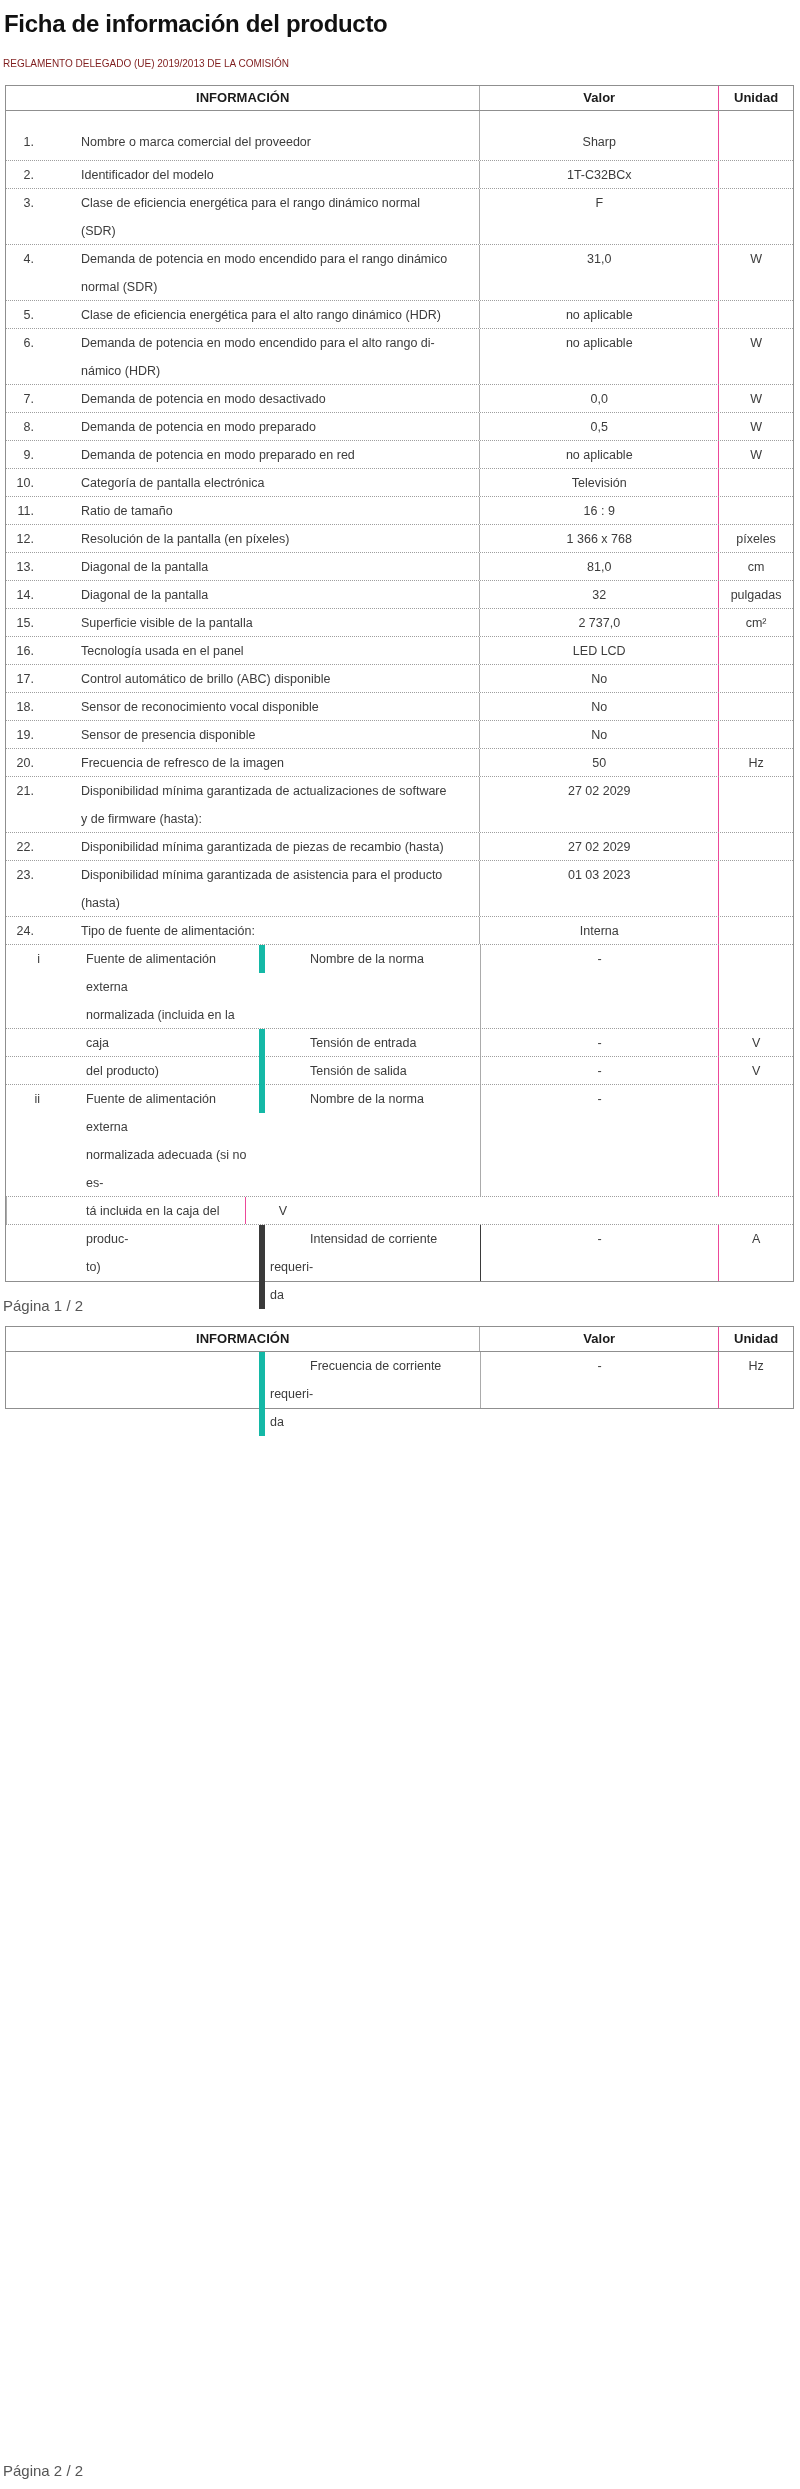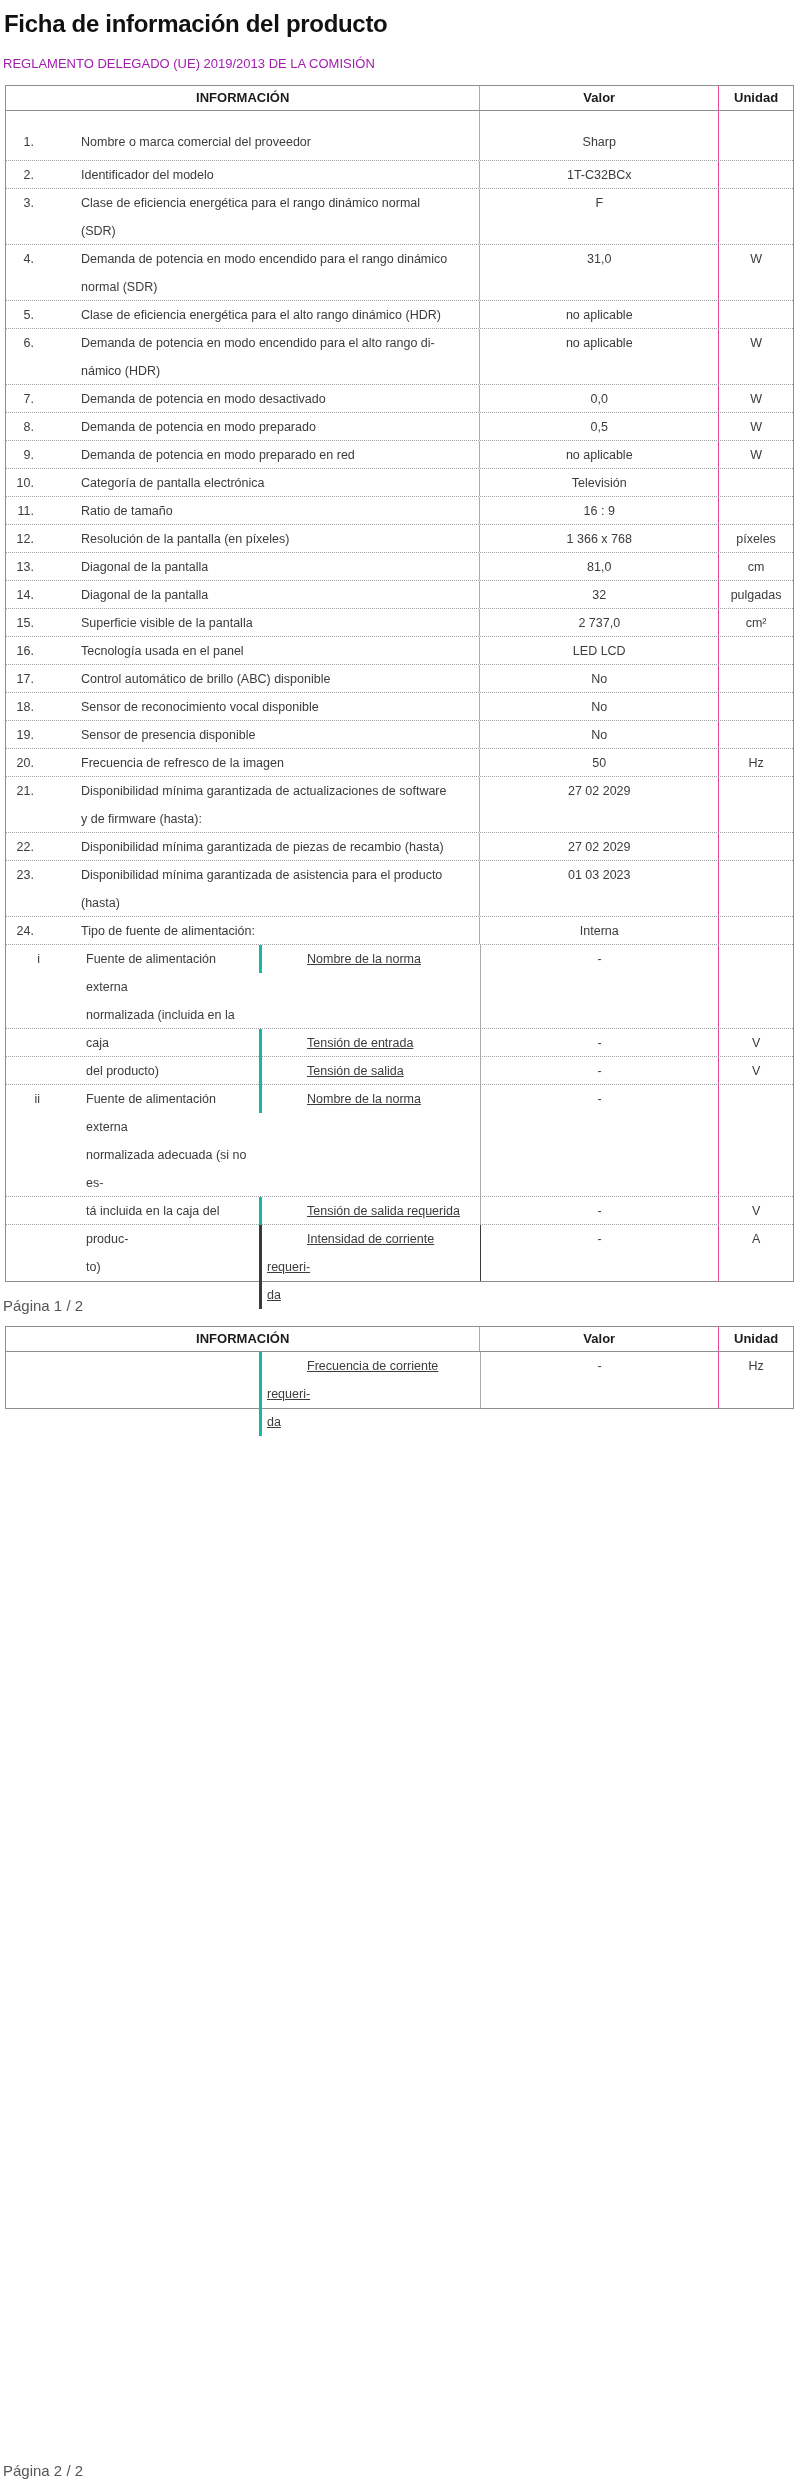--- a/index.html
+++ b/index.html
@@ -13,22 +13,22 @@
   }
   .title{
     font-size:24px;
     font-weight:bold;
     color:#111;
     margin:4px 0 0 4px;
     letter-spacing:-0.3px;
     line-height:40px;
   }
   .subtitle{
-    font-size:13px;
-    color:#a21caf;
+    font-size:10px;
+    color:#7f1d1d;
     margin:11px 0 0 3px;
     line-height:18px;
   }
   .ptable{
     margin:12px 0 0 5px;
     width:789px;
     border:1px solid #8f8f8f;
     box-sizing:border-box;
   }
   .t-row{
@@ -94,23 +94,22 @@
   .val{line-height:28px;white-space:pre-line;}
   .c-sub1{
     width:253px;
     box-sizing:border-box;
     display:flex;
     align-items:flex-start;
   }
   .c-sub2{
     width:221px;
     box-sizing:border-box;
-    border-left:3px solid #14b8a6;
+    border-left:6px solid #14b8a6;
     padding-left:5px;
-    text-decoration:underline;
   }
   .row-bottom .c-info,.row-bottom .c-val,.row-bottom .c-unit{
     align-items:flex-end;
     padding-bottom:4px;
   }
   .dark-sub .c-sub2{border-left-color:#3a3a3a;}
   .dark-sub .c-val{border-left-color:#3a3a3a;}
   .pagefoot{
     margin:17px 0 13px 3px;
     font-size:15px;
@@ -490,27 +489,20 @@
           <div class="c-sub2"><span class="val lbl">Nombre de la norma</span></div>
         </div>
         <div class="c-val">
           <span class="val">-</span>
         </div>
         <div class="c-unit">
           <span class="val"></span>
         </div>
       </div>
       <div class="t-row" style="height: 28px;">
-        <div class="c-info">
-          <div class="c-sub1">
-            <span class="num numr"></span>
-            <span class="lbl"></span>
-          </div>
-          <div class="c-sub2"><span class="val lbl">Tensión de salida requerida</span></div>
-        </div>
         <div class="c-val">
           <span class="val">-</span>
         </div>
         <div class="c-unit">
           <span class="val">V</span>
         </div>
       </div>
       <div class="t-row dark-sub" style="height: 56px;">
         <div class="c-info">
           <div class="c-sub1">

